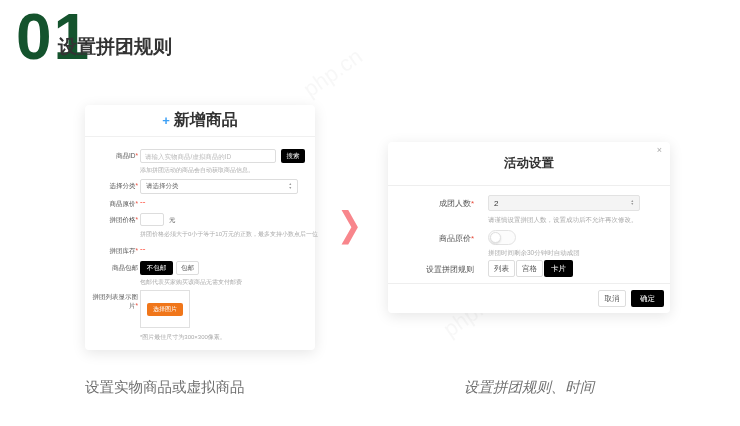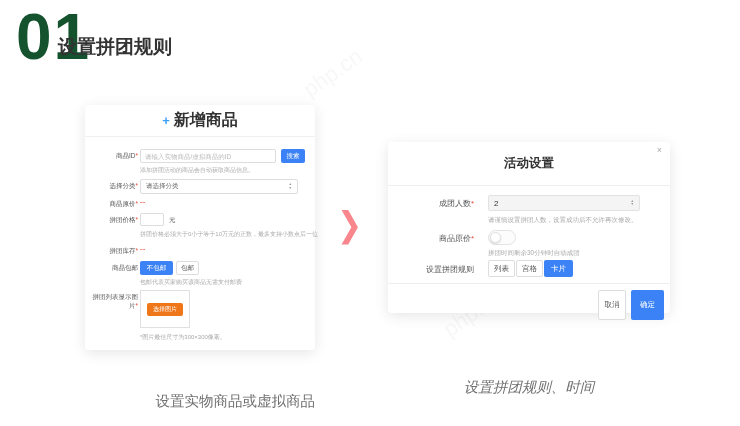--- a/index.html
+++ b/index.html
@@ -23,21 +23,21 @@
   .lheader { position:absolute; left:0; top:0; width:100%; height:32px; border-bottom:1px solid #f0f0f0;
     display:flex; align-items:center; justify-content:center; gap:4px; }
   .lheader .plus { color:#3ca0f6; font-size:13px; font-weight:bold; }
   .lheader .htitle { font-size:16px; font-weight:bold; color:#333; }
   .llabel { position:absolute; left:2px; width:51px; text-align:right; font-size:6.5px; color:#555; }
   .star { color:#e74c3c; font-size:6.5px; }
   .lhelper { position:absolute; left:55px; font-size:6px; color:#aaa; white-space:nowrap; }
   .linput { position:absolute; border:1px solid #ddd; border-radius:2px; background:#fff; font-size:6.5px;
     color:#333; padding:0 4px; outline:none; font-family:inherit; }
   .linput::placeholder { color:#bbb; }
-  .btn-green { background:#3b82f6; color:#fff; border:none; border-radius:2px; text-align:center; }
+  .btn-green { background:#000000; color:#fff; border:none; border-radius:2px; text-align:center; }
   .btn-gray  { background:#fff; color:#555; border:1px solid #ddd; border-radius:2px; text-align:center; }
   .lselect { position:absolute; left:55px; width:158px; height:15px; border:1px solid #ddd; border-radius:2px;
     display:flex; align-items:center; justify-content:space-between; padding:0 5px; font-size:6.5px; color:#666; }
   .stepper { display:flex; flex-direction:column; line-height:3.2px; font-size:3.6px; color:#999; }
   .dashval { font-size:8px; color:#ff7062; font-weight:bold; }
   .upload-box { position:absolute; left:55px; width:50px; height:38px; border:1px solid #e0e0e0; background:#fff;
     display:flex; align-items:center; justify-content:center; }
   .btn-orange { background:#f0761a; color:#fff; border:none; border-radius:2px; font-size:6px;
     width:36px; height:13px; display:flex; align-items:center; justify-content:center; }
 
@@ -51,26 +51,26 @@
   .rlabel { position:absolute; left:20px; width:66px; text-align:right; font-size:8px; color:#555; }
   .rstar { color:#e74c3c; font-size:8px; }
   .rhelper { position:absolute; left:100px; font-size:6.5px; color:#aaa; white-space:nowrap; }
   .rnum-input { position:absolute; left:100px; width:152px; height:16px; background:#f4f4f4; border:1px solid #e2e2e2;
     border-radius:2px; display:flex; align-items:center; justify-content:space-between; padding:0 5px; font-size:8px; color:#333; }
   .toggle { position:absolute; left:100px; width:28px; height:15px; border:1px solid #e3e3e3; border-radius:8px;
     background:#fcfcfc; }
   .toggle .knob { position:absolute; left:1px; top:1px; width:11px; height:11px; border-radius:50%;
     background:#fff; border:1px solid #e0e0e0; box-shadow:0 1px 2px rgba(0,0,0,.12); }
   .seg-btn { position:absolute; height:17px; font-size:7.5px; display:flex; align-items:center; justify-content:center; }
-  .footer-btn { position:absolute; height:30px; font-size:7.5px; display:flex; align-items:center; justify-content:center;
+  .footer-btn { position:absolute; height:17px; font-size:7.5px; display:flex; align-items:center; justify-content:center;
     border-radius:2px; }
 
   
   .caption { font-size:14.5px; color:#6f6f6f; font-weight:500; }
-  #left-caption  { left:85px;  top:392px; width:230px; text-align:right; }
+  #left-caption  { left:85px;  top:378px; width:230px; text-align:left; }
   #right-caption { left:388px; top:378px; width:282px; text-align:center;font-style:italic; }
 </style>
 </head>
 <body>
 
 <div class="abs wm" style="left:100px;top:120px;">php.cn</div>
 <div class="abs wm" style="left:300px;top:60px;">php.cn</div>
 <div class="abs wm" style="left:500px;top:150px;">php.cn</div>
 <div class="abs wm" style="left:440px;top:300px;">php.cn</div>
 

